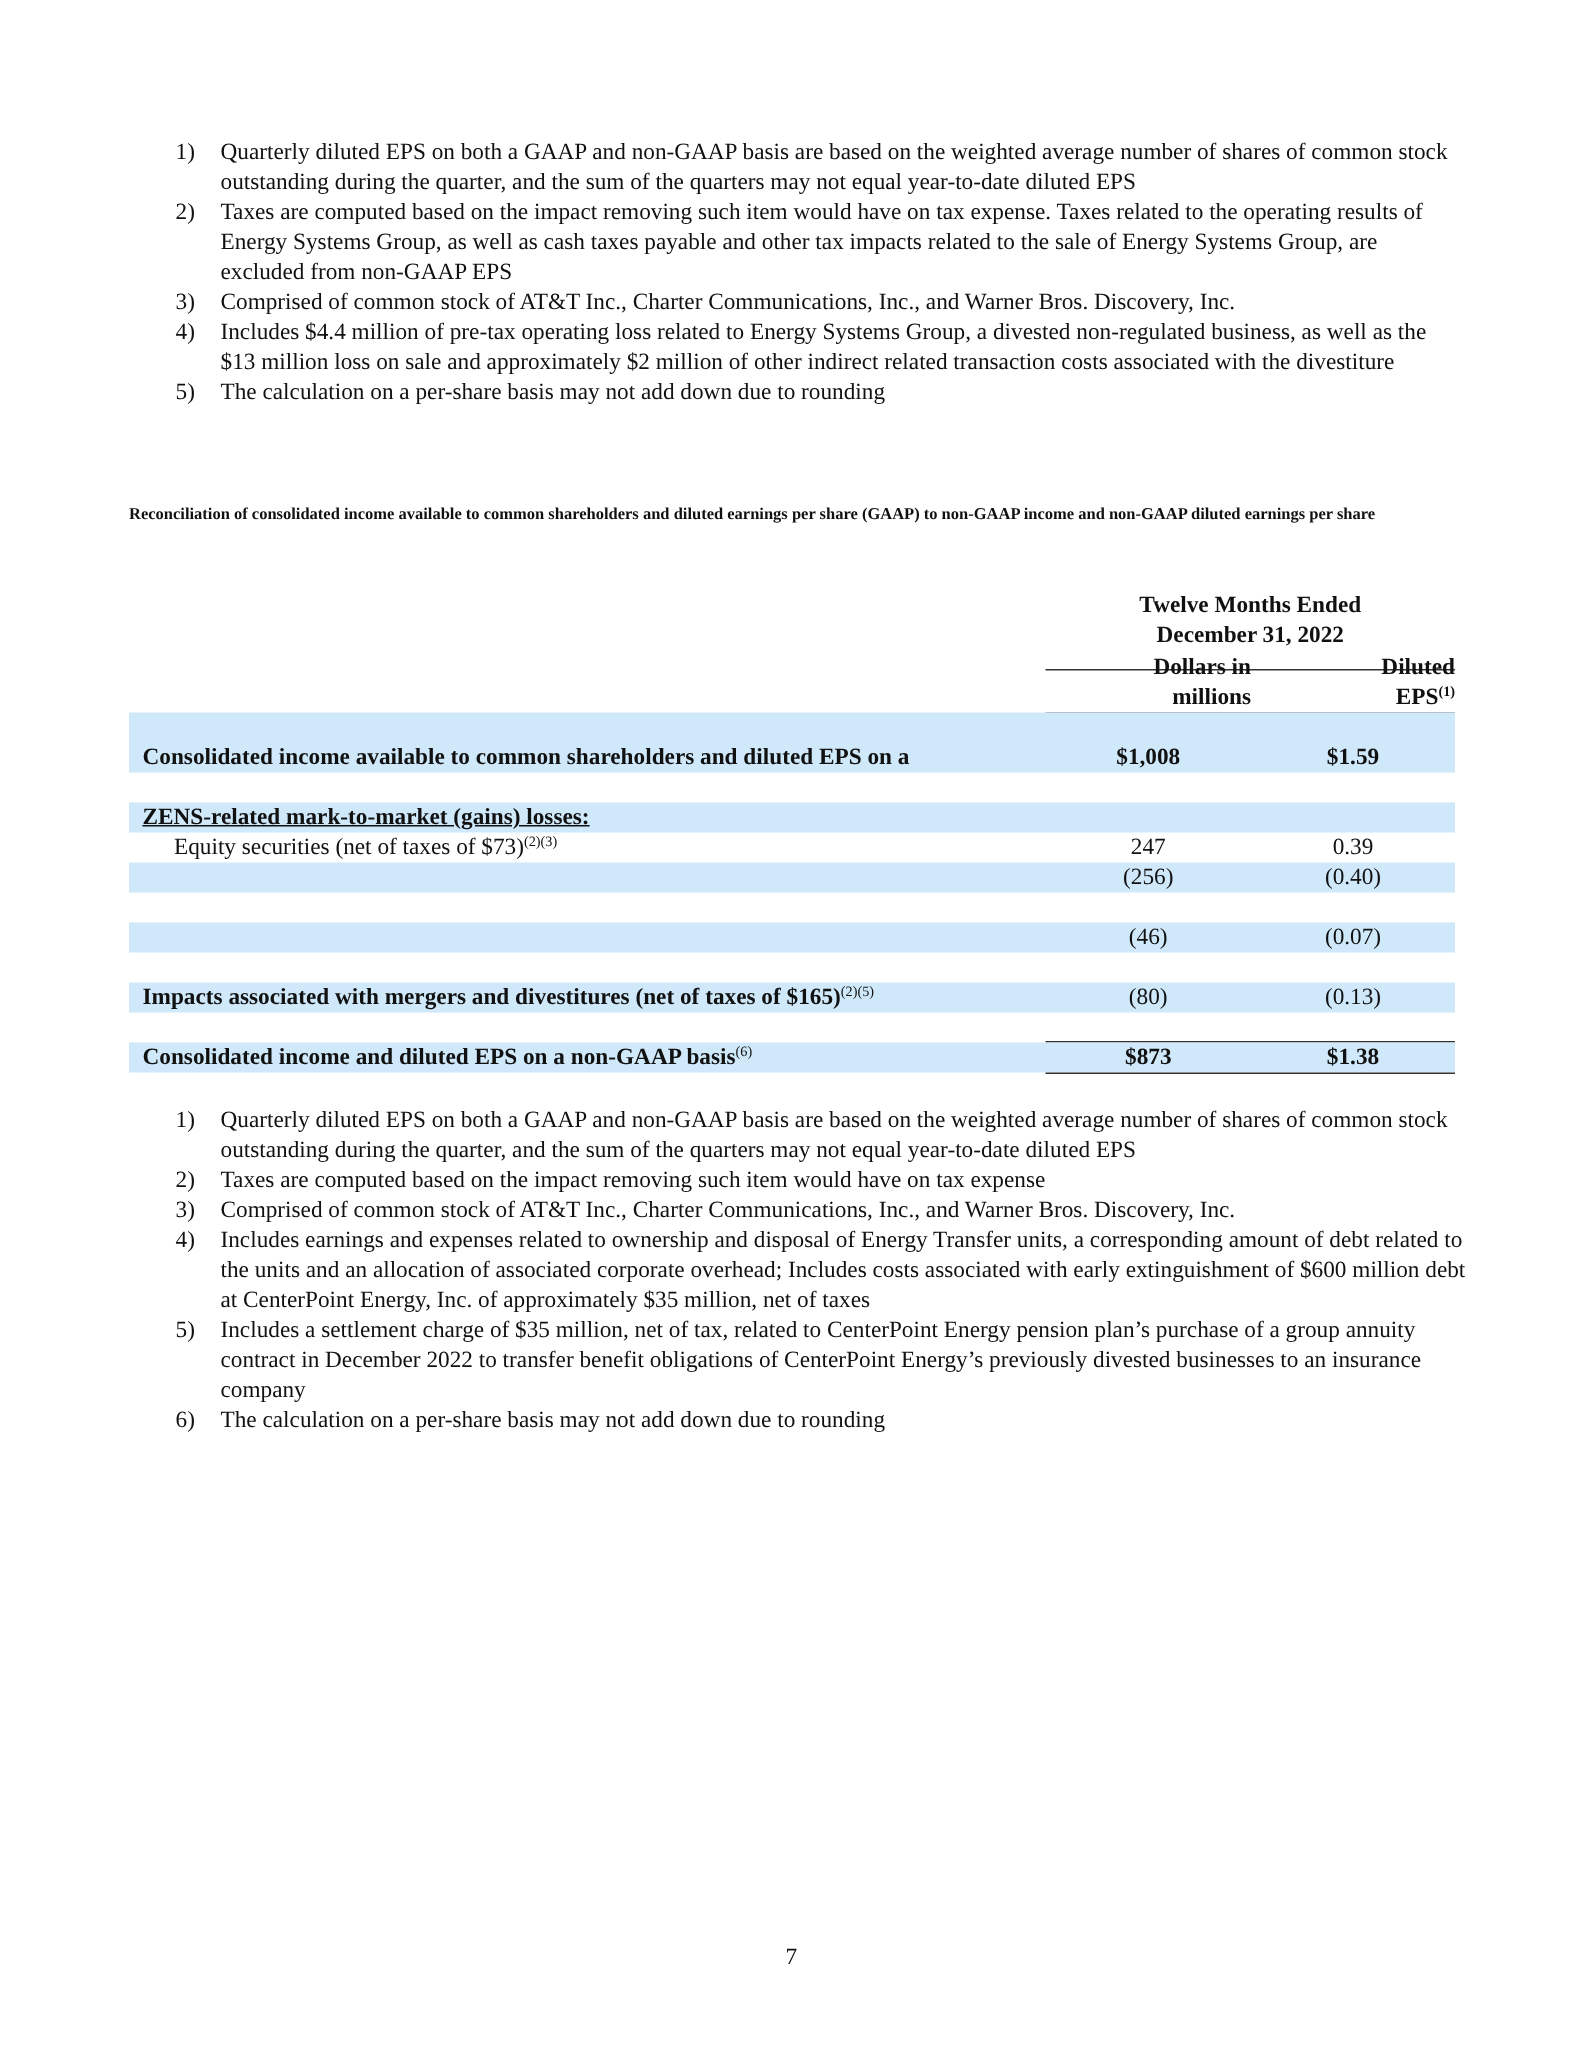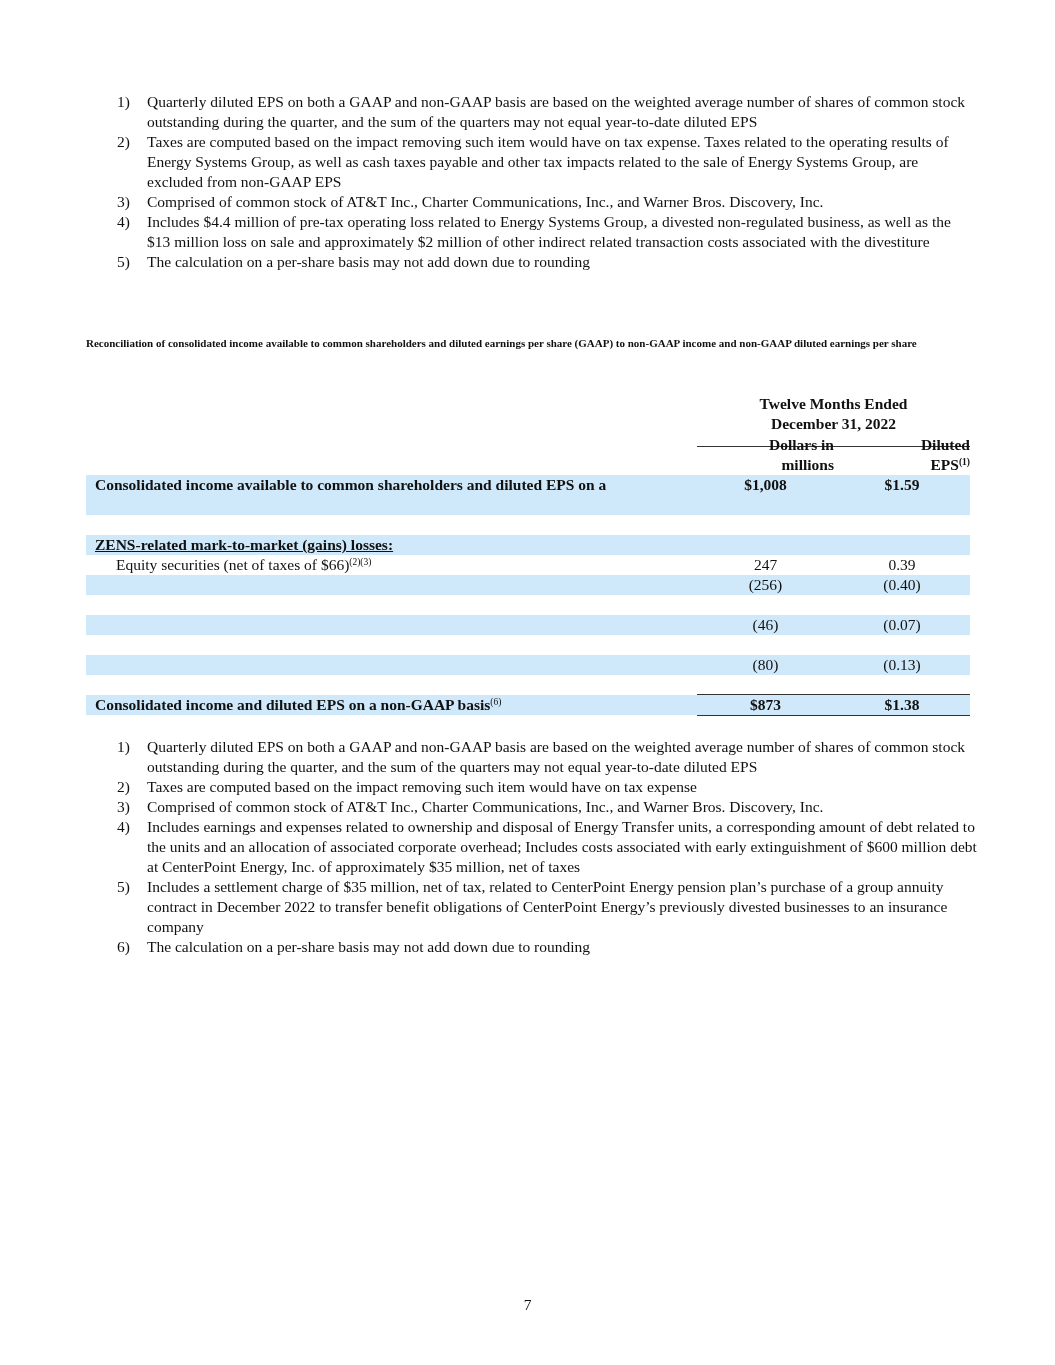--- a/index.html
+++ b/index.html
@@ -84,21 +84,21 @@
     vertical-align: super;
     position: relative;
     top: 1px;
   }
 
   .row {
     position: absolute;
     left: 0;
     width: 884px;
     display: flex;
-    align-items: flex-start;
+    align-items: flex-end;
   }
   .row.shade { background: #cfe9fb; }
   .row .label {
     width: 580px;
     padding-left: 9px;
     box-sizing: border-box;
   }
   .row .label.indent { padding-left: 30px; }
   .row .label.bold { font-weight: bold; }
   .row .v1 {
@@ -185,36 +185,37 @@
     </div>
     <div class="v1 bold">$1,008</div>
     <div class="v2 bold">$1.59</div>
   </div>
 
   <div class="row shade" style="top:141px;height:20px;text-decoration:underline;">
     <div class="label bold">ZENS-related mark-to-market (gains) losses:</div>
   </div>
 
   <div class="row" style="top:161px;height:20px;">
-    <div class="label indent"><span>Equity securities (net of taxes of $66)</span><sup>(2)(3)</sup></div>
+    <div class="label indent"><span>Equity securities (net of taxes of $73)</span><sup>(2)(3)</sup></div>
     <div class="v1">247</div>
     <div class="v2">0.39</div>
   </div>
 
   <div class="row shade" style="top:181px;height:20px;">
     <div class="v1">(256)</div>
     <div class="v2">(0.40)</div>
   </div>
 
   <div class="row shade" style="top:221px;height:20px;">
     <div class="v1">(46)</div>
     <div class="v2">(0.07)</div>
   </div>
 
   <div class="row shade" style="top:261px;height:20px;">
+    <div class="label bold" style="width:620px;"><span>Impacts associated with mergers and divestitures (net of taxes of $165)</span><sup style="font-weight:normal;">(2)(5)</sup></div>
     <div class="v1">(80)</div>
     <div class="v2">(0.13)</div>
   </div>
 
   <div class="total-line-top" style="top:300px;"></div>
   <div class="row shade" style="top:301px;height:20px;">
     <div class="label bold"><span>Consolidated income and diluted EPS on a non-GAAP basis</span><sup style="font-weight:normal;">(6)</sup></div>
     <div class="v1 bold">$873</div>
     <div class="v2 bold">$1.38</div>
   </div>

